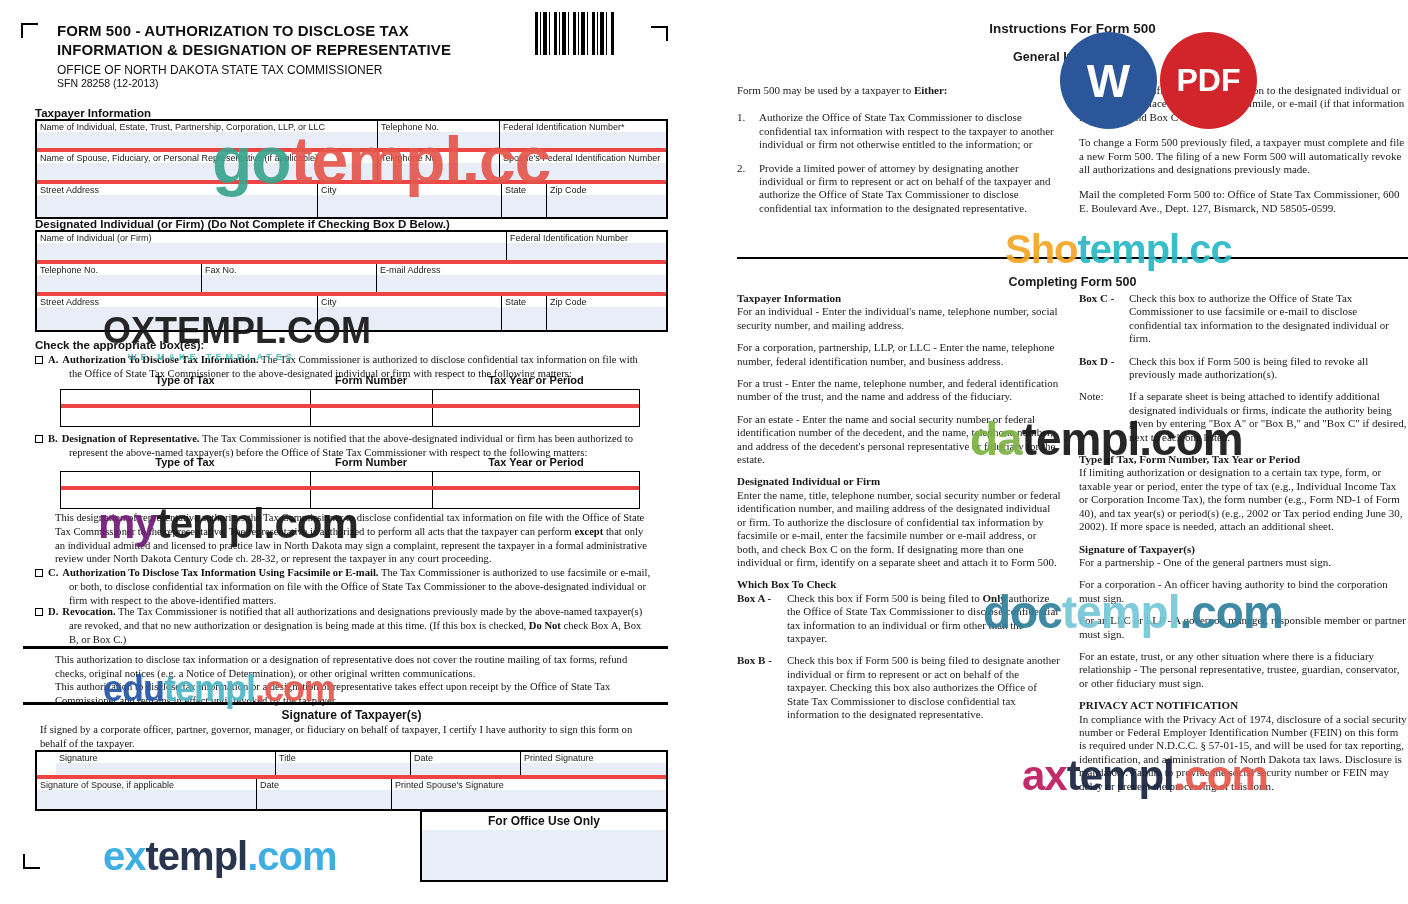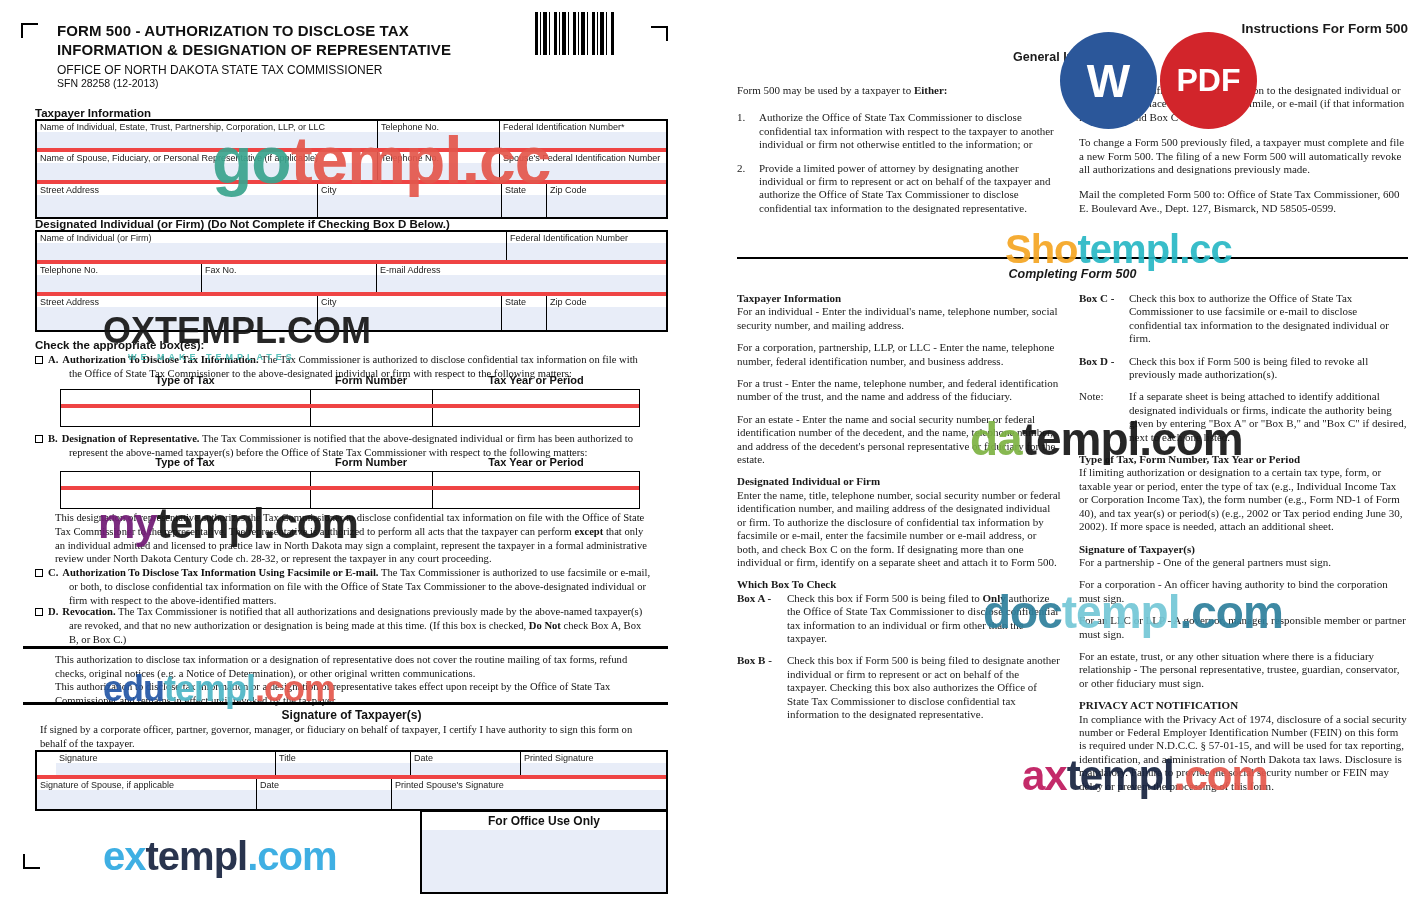--- a/index.html
+++ b/index.html
@@ -39,21 +39,21 @@
   .crop.tl { border-left:2.5px solid #000; border-top:2.5px solid #000; }
   .crop.tr { border-right:2.5px solid #000; border-top:2.5px solid #000; }
   .crop.bl { border-left:2.5px solid #000; border-bottom:2.5px solid #000; }
   .crop.br { border-right:2.5px solid #000; border-bottom:2.5px solid #000; }
   .barcode { background:repeating-linear-gradient(90deg,#000 0 3px,#fff 3px 5px,#000 5px 6px,#fff 6px 8px,#000 8px 12px,#fff 12px 14px,#000 14px 15px,#fff 15px 19px); }
 
   
   .ins { font-family:"Liberation Serif", serif; font-size:11px; line-height:13.4px; color:#1a1a1a; }
   .ins p { margin:0 0 9px 0; }
   .ins .h { font-weight:bold; }
-  .ins-title { font-size:13.5px; font-weight:bold; text-align:right; font-family:"Liberation Sans",sans-serif; }
+  .ins-title { font-size:13.5px; font-weight:bold; text-align:center; font-family:"Liberation Sans",sans-serif; }
   .ins-sub   { font-size:12.5px; font-weight:bold; text-align:center; font-family:"Liberation Sans",sans-serif; }
   .numrow { display:flex; margin-bottom:10px; }
   .numrow .n { width:22px; flex:none; }
   .hang { display:flex; margin-bottom:9px; }
   .hang .hl { width:50px; flex:none; font-weight:bold; }
   .hang .hl.plain { font-weight:normal; }
   .hang .ht { flex:1; }
 
   
   .wm { position:absolute; font-weight:bold; font-family:"Liberation Sans",sans-serif;
@@ -245,21 +245,21 @@
         </div>
       <div class="cell">
           <div class="lbl">Date</div>
         </div>
       <div class="cell">
           <div class="lbl">Printed Spouse's Signature</div>
         </div>
     </div>
   </div>
 
-  <div class="abs office-box" style="left:385px; top:802px; width:248px; height:84px;">
+  <div class="abs office-box" style="left:385px; top:802px; width:248px; height:72px;">
     <div class="ob-title">For Office Use Only</div>
     <div class="ob-fill"></div>
   </div>
 </div>
 
 <div class="page ins" style="left:737px; top:8px; width:671px; height:888px;">
   <div class="abs ins-title" style="left:0; top:14px; width:671px;">Instructions For Form 500</div>
   <div class="abs ins-sub" style="left:0; top:43px; width:671px;">General Information</div>
 
   <div class="abs" style="left:0; top:76px; width:324px;">
@@ -274,21 +274,21 @@
     </div>
   </div>
 
   <div class="abs" style="left:342px; top:76px; width:329px;">
     <p style="margin-bottom:12px;">Disclosure of confidential tax information to the designated individual or firm may take place by telephone, facsimile, or e-mail (if that information is provided and Box C is checked).</p>
     <p style="margin-bottom:12px;">To change a Form 500 previously filed, a taxpayer must complete and file a new Form 500.  The filing of a new Form 500 will automatically revoke all authorizations and designations previously made.</p>
     <p>Mail the completed Form 500 to:  Office of State Tax Commissioner, 600 E. Boulevard Ave., Dept. 127, Bismarck, ND 58505-0599.</p>
   </div>
 
   <div class="abs hrule" style="left:0; top:249px; width:671px; height:2px;"></div>
-  <div class="abs ins-sub" style="left:0; top:260px; width:671px;font-style:italic;">Completing Form 500</div>
+  <div class="abs ins-sub" style="left:0; top:268px; width:671px;">Completing Form 500</div>
 
   <div class="abs" style="left:0; top:284px; width:324px;">
     <p class="h" style="margin-bottom:0;">Taxpayer Information</p>
     <p>For an individual - Enter the individual's name, telephone number, social security number, and mailing address.</p>
     <p>For a corporation, partnership, LLP, or LLC - Enter the name, telephone number, federal identification number, and business address.</p>
     <p>For a trust - Enter the name, telephone number, and federal identification number of the trust, and the name and address of the fiduciary.</p>
     <p>For an estate - Enter the name and social security number or federal identification number of the decedent, and the name, telephone number, and address of the decedent's personal representative or fiduciary for the estate.</p>
     <p class="h" style="margin-bottom:0;">Designated Individual or Firm</p>
     <p>Enter the name, title, telephone number, social security number or federal identification number, and mailing address of the designated individual or firm.  To authorize the disclosure of confidential tax information by facsimile or e-mail, enter the facsimile number or e-mail address, or both, and check Box C on the form.  If designating more than one individual or firm, identify on a separate sheet and attach it to Form 500.</p>
     <p class="h" style="margin-bottom:0;">Which Box To Check</p>

